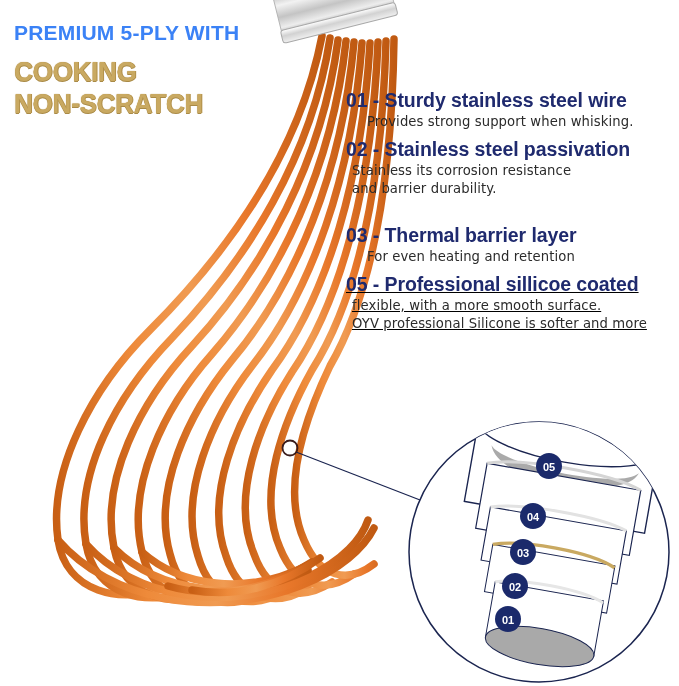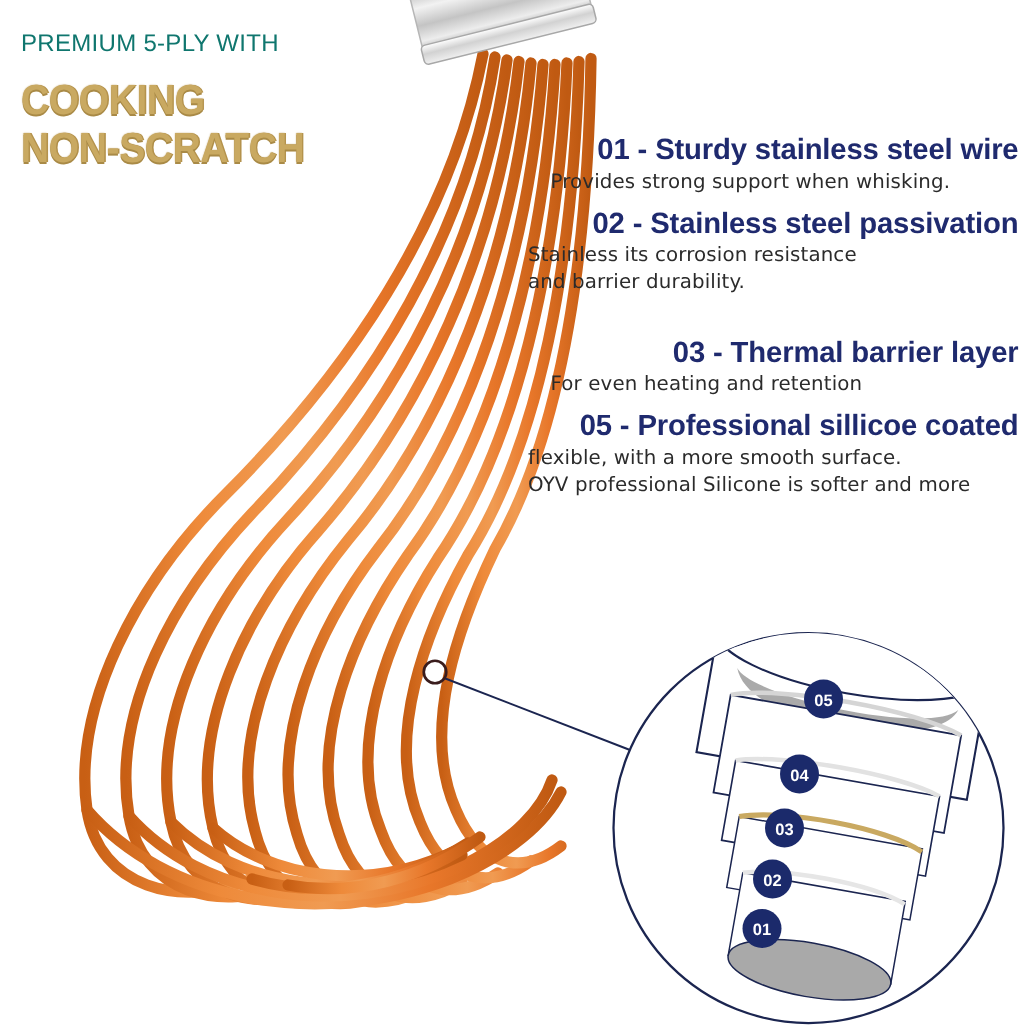--- a/index.html
+++ b/index.html
@@ -7,52 +7,52 @@
     width:679px;height:686px;background:#ffffff;overflow:hidden;position:relative;
     font-family:"Liberation Sans",sans-serif;
     -webkit-font-smoothing:antialiased;
   }
   #stage{position:absolute;inset:0;width:679px;height:686px;}
 
   
   .headline{position:absolute;left:14px;top:22px;width:330px;}
   .premium-line{
     font-family:"Liberation Sans",sans-serif;
-    font-size:16px;letter-spacing:.2px;color:#0f766e;font-weight:400;
+    font-size:21px;letter-spacing:.2px;color:#3b82f6;font-weight:700;
     white-space:nowrap;line-height:1;
   }
   .gold-word{
     font-family:"Liberation Sans",sans-serif;
     font-weight:700;font-size:28px;letter-spacing:-.3px;line-height:1.06;
     color:#C9A961;white-space:nowrap;
     transform:scaleX(.93);transform-origin:left center;
     text-shadow:0 1px 0 #a98a46, 1px 0 0 #b4924c, 0 0 1px #b4924c;
   }
   .gold-1{margin-top:14px;}
   .gold-2{margin-top:2px;}
 
   
   .features{position:absolute;left:346px;top:88px;width:333px;}
   .feat{margin-bottom:2px;}
   .feat-title{
     font-family:"Liberation Sans",sans-serif;
     color:#1F2A6E;font-weight:700;font-size:19.5px;letter-spacing:-.1px;
-    line-height:1.28;white-space:nowrap;text-align:right;
+    line-height:1.28;white-space:nowrap;
   }
   .feat-desc{
     font-family:"DejaVu Sans",sans-serif;
     color:#2b2b2b;font-size:13.2px;line-height:1.38;font-weight:400;
     letter-spacing:.1px;padding-left:21px;
   }
   .feat-desc div{white-space:nowrap;}
   .f1{margin-bottom:6px;}
   .f2{margin-bottom:5px;}
   .f3{margin-bottom:6px;margin-top:24px;}
   .f4{margin-bottom:5px;}
-  .f5{margin-bottom:0;}
+  .f5{margin-bottom:0;text-decoration:underline;}
   .f5 .feat-desc{padding-left:6px;}
   .f2 .feat-desc,.f4 .feat-desc{padding-left:6px;}
 
   
   svg.art{position:absolute;left:0;top:0;width:679px;height:686px;overflow:visible;}
   .badge-txt{
     font-family:"Liberation Sans",sans-serif;
     font-size:11px;font-weight:700;fill:#ffffff;
   }
 </style>

